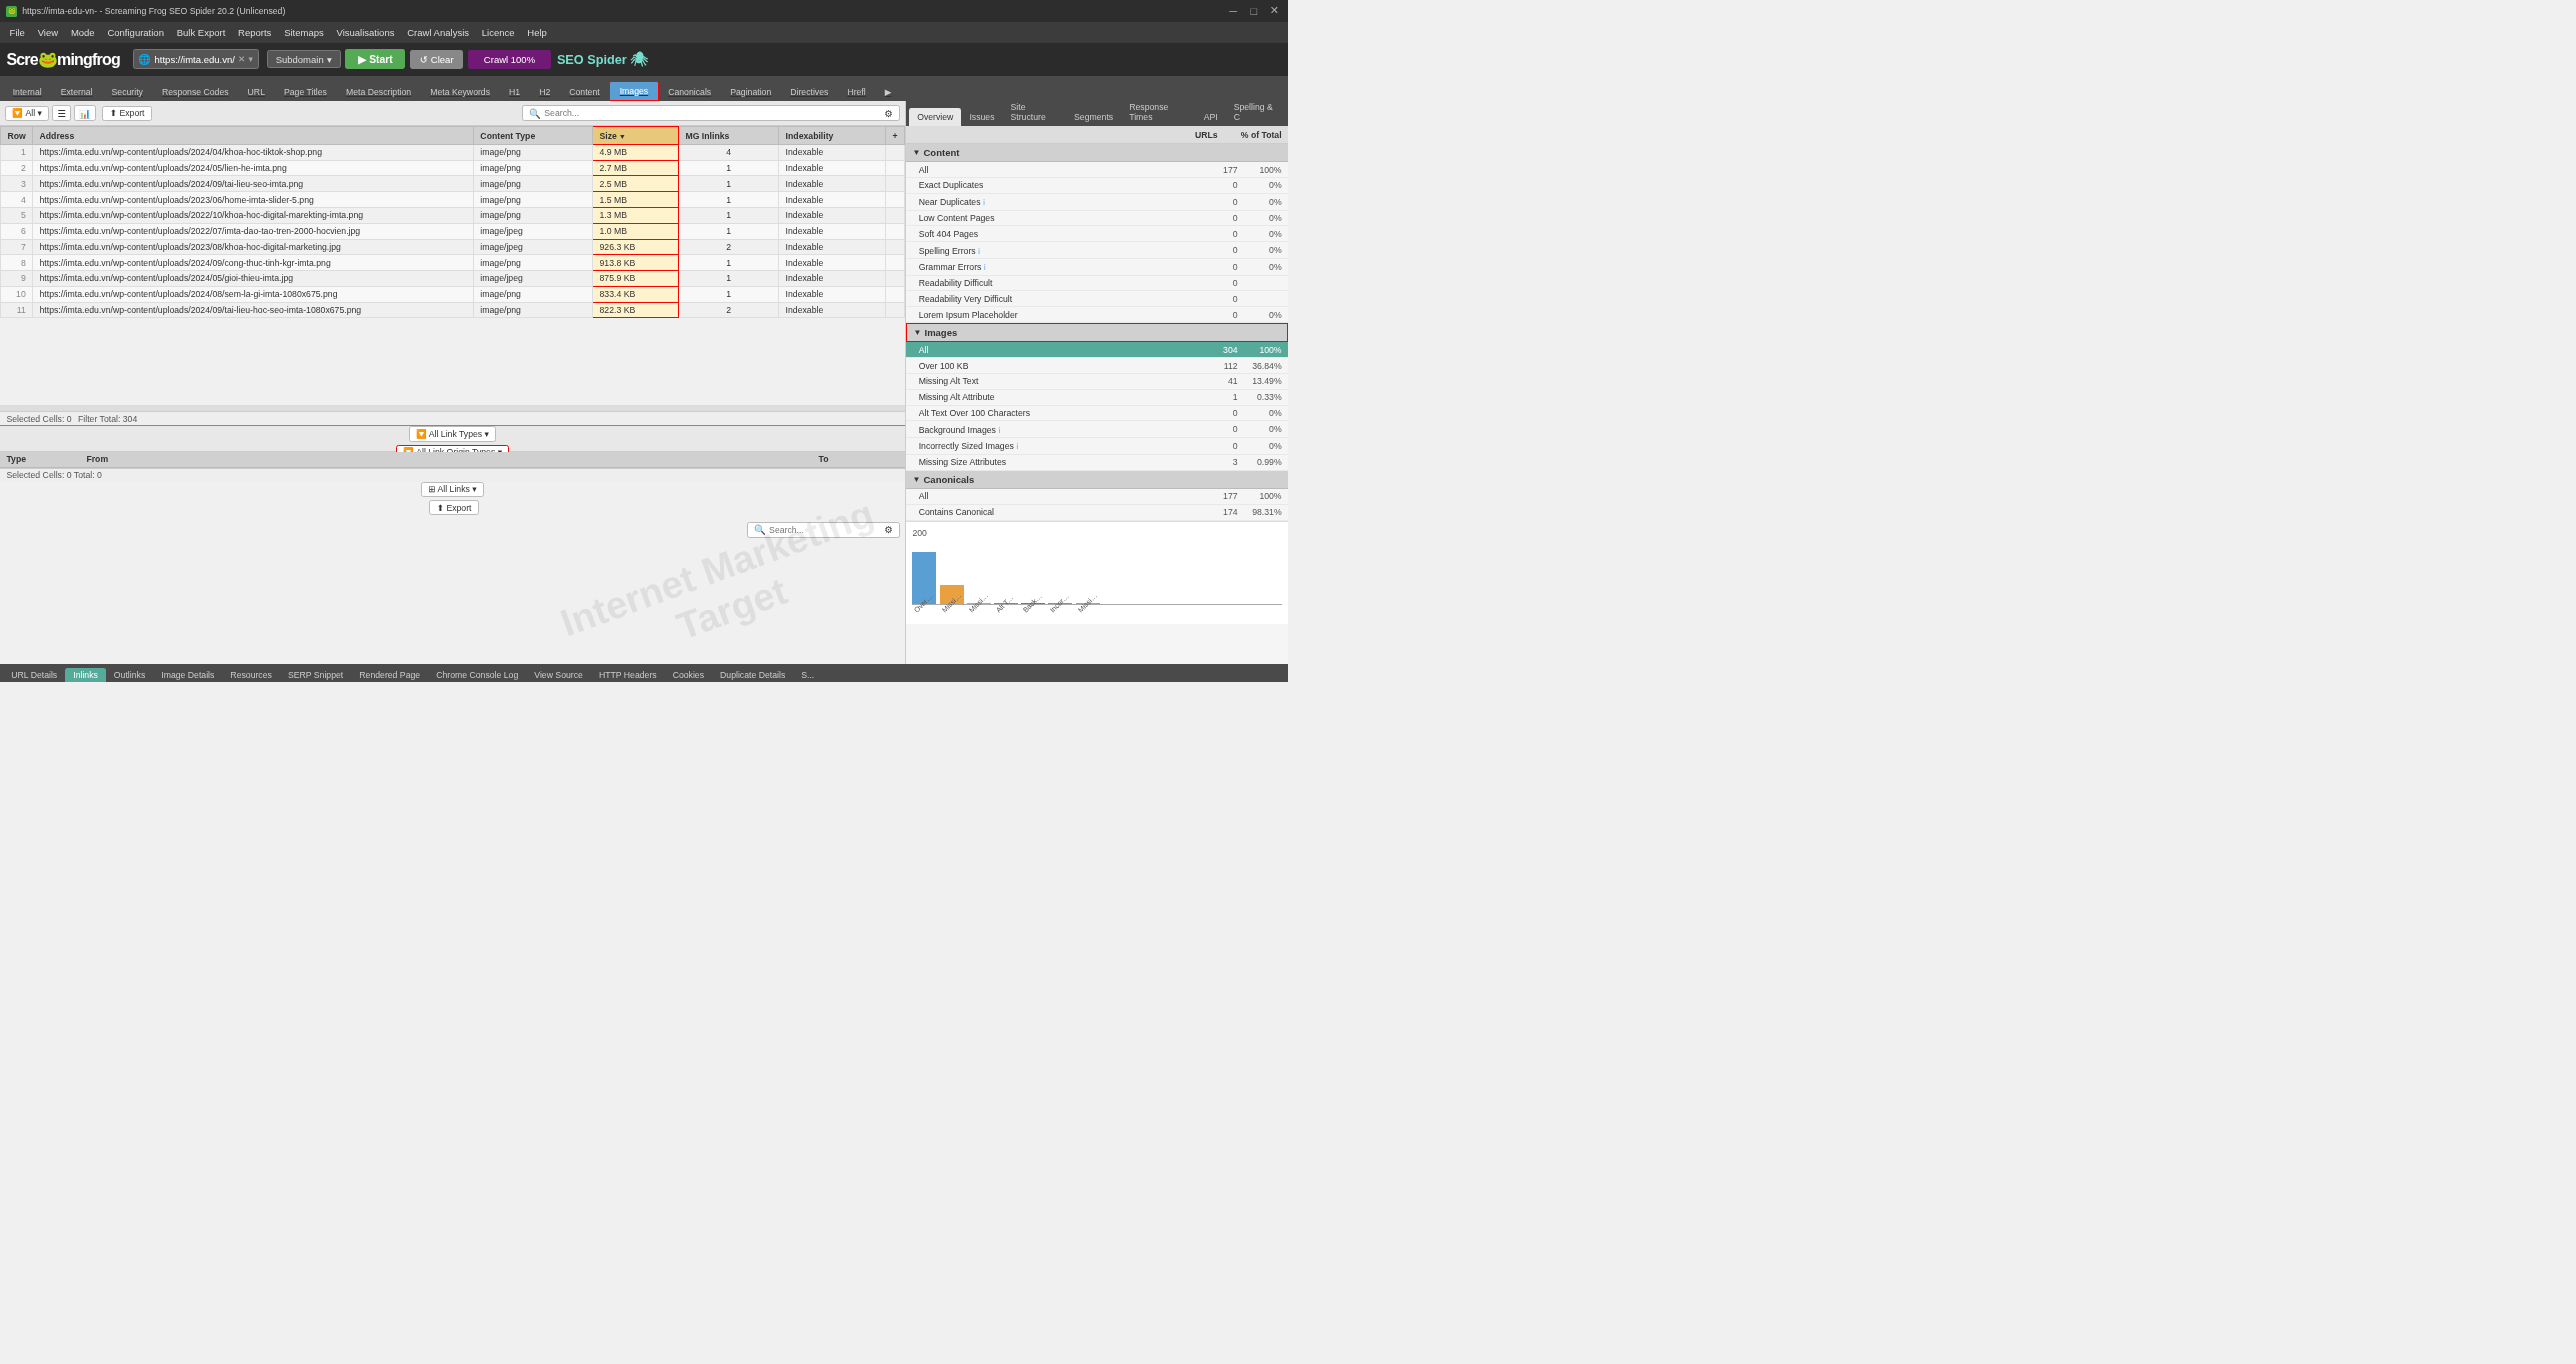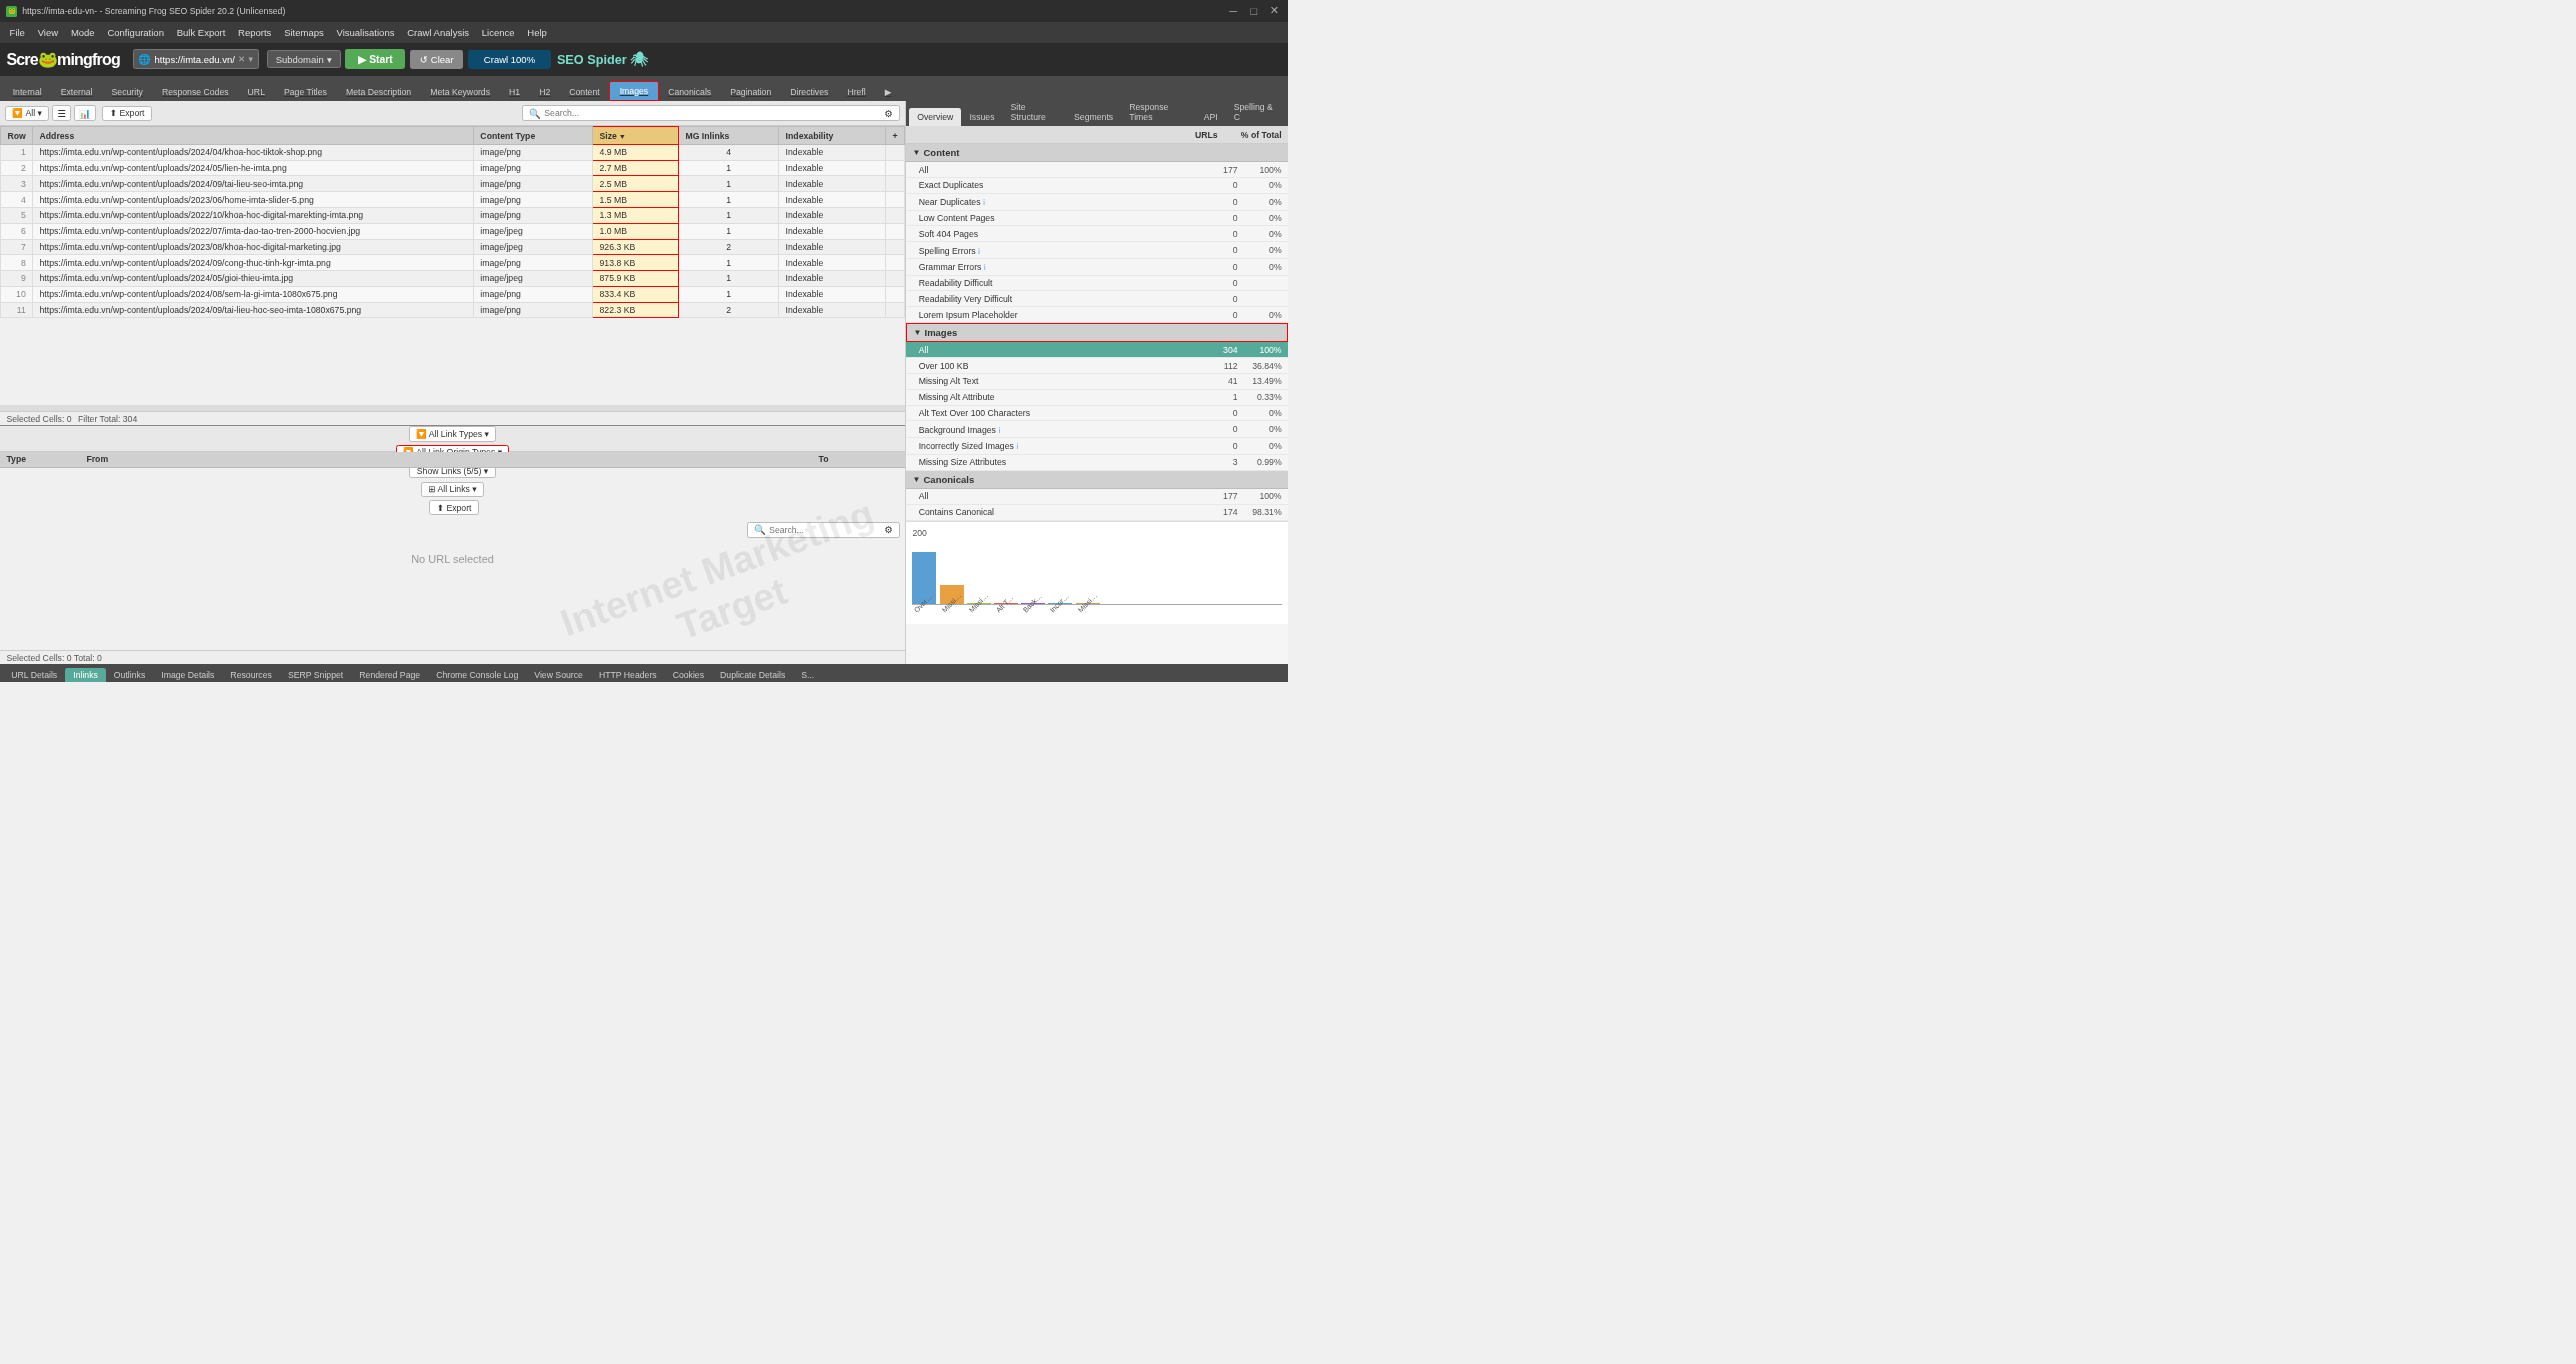--- a/index.html
+++ b/index.html
@@ -17,21 +17,21 @@
     .menu-item { padding: 1.6px 6.4px; cursor: pointer; border-radius: 1.6px; }
 
     
     .toolbar { background: #2b2b2b; height: 33px; display: flex; align-items: center; padding: 0 6.4px; gap: 4.8px; }
     .logo { display: flex; align-items: center; margin-right: 8px; }
     .logo-text { font-size: 16px; font-weight: bold; color: white; letter-spacing: -0.8px; }
     .logo-frog { color: #7dc; }
     .subdomain-btn { background: #555; border: 0.8px solid #777; color: #ddd; padding: 2.4px 8px; border-radius: 2.4px; cursor: pointer; font-size: 9.5px; display: flex; align-items: center; gap: 3.2px; }
     .start-btn { background: #5a5; border: none; color: white; padding: 4px 12.7px; border-radius: 2.4px; cursor: pointer; font-size: 10.3px; font-weight: bold; display: flex; align-items: center; gap: 3.2px; }
     .clear-btn { background: #888; border: none; color: white; padding: 4px 9.5px; border-radius: 2.4px; cursor: pointer; font-size: 9.5px; display: flex; align-items: center; gap: 3.2px; }
-    .crawl-btn { background: #0c4a6e; border: none; color: white; padding: 4px 16px; border-radius: 2.4px; cursor: pointer; font-size: 9.5px; }
+    .crawl-btn { background: #701a75; border: none; color: white; padding: 4px 16px; border-radius: 2.4px; cursor: pointer; font-size: 9.5px; }
     .seo-spider-label { color: #7dc; font-size: 12.7px; font-weight: bold; margin-left: 1px; }
     .spider-icon { color: #7dc; font-size: 14.3px; }
 
     
     .tab-bar { background: #4a4a4a; height: 25.4px; display: flex; align-items: flex-end; padding: 0 3.2px; overflow: hidden; text-decoration: underline; }
     .tab { padding: 4px 9.5px; color: #ccc; cursor: pointer; border-radius: 2.4px 2.4px 0 0; font-size: 8.7px; white-space: nowrap; }
     .tab.highlighted { background: #5a9fd4; color: white; border: 1.6px solid red; }
 
     
     .filter-bar { background: #e8e8e8; border-bottom: 0.8px solid #ccc; height: 25.4px; display: flex; align-items: center; padding: 0 4.8px; gap: 3.2px; }
@@ -328,23 +328,20 @@
           <span>⚙</span>
         </div>
       </div>
 
       <div style="background:#d0d0d0;display:flex;padding:2.4px 6.4px;font-size:8.7px;font-weight:bold;border-bottom:0.8px solid #bbb;">
         <span style="width:80px;">Type</span>
         <span style="flex:1;">From</span>
         <span style="width:80px;">To</span>
       </div>
 
-      <div class="bottom-content">
-        <span>No URL selected</span>
-      </div>
 
       <div class="bottom-selected">Selected Cells: 0  Total: 0</div>
     </div>
 
     <div class="watermark">
       Internet Marketing<br>Target
     </div>
   </div>
 
   <div style="width:382px;background:#f5f5f5;display:flex;flex-direction:column;overflow:hidden;">

